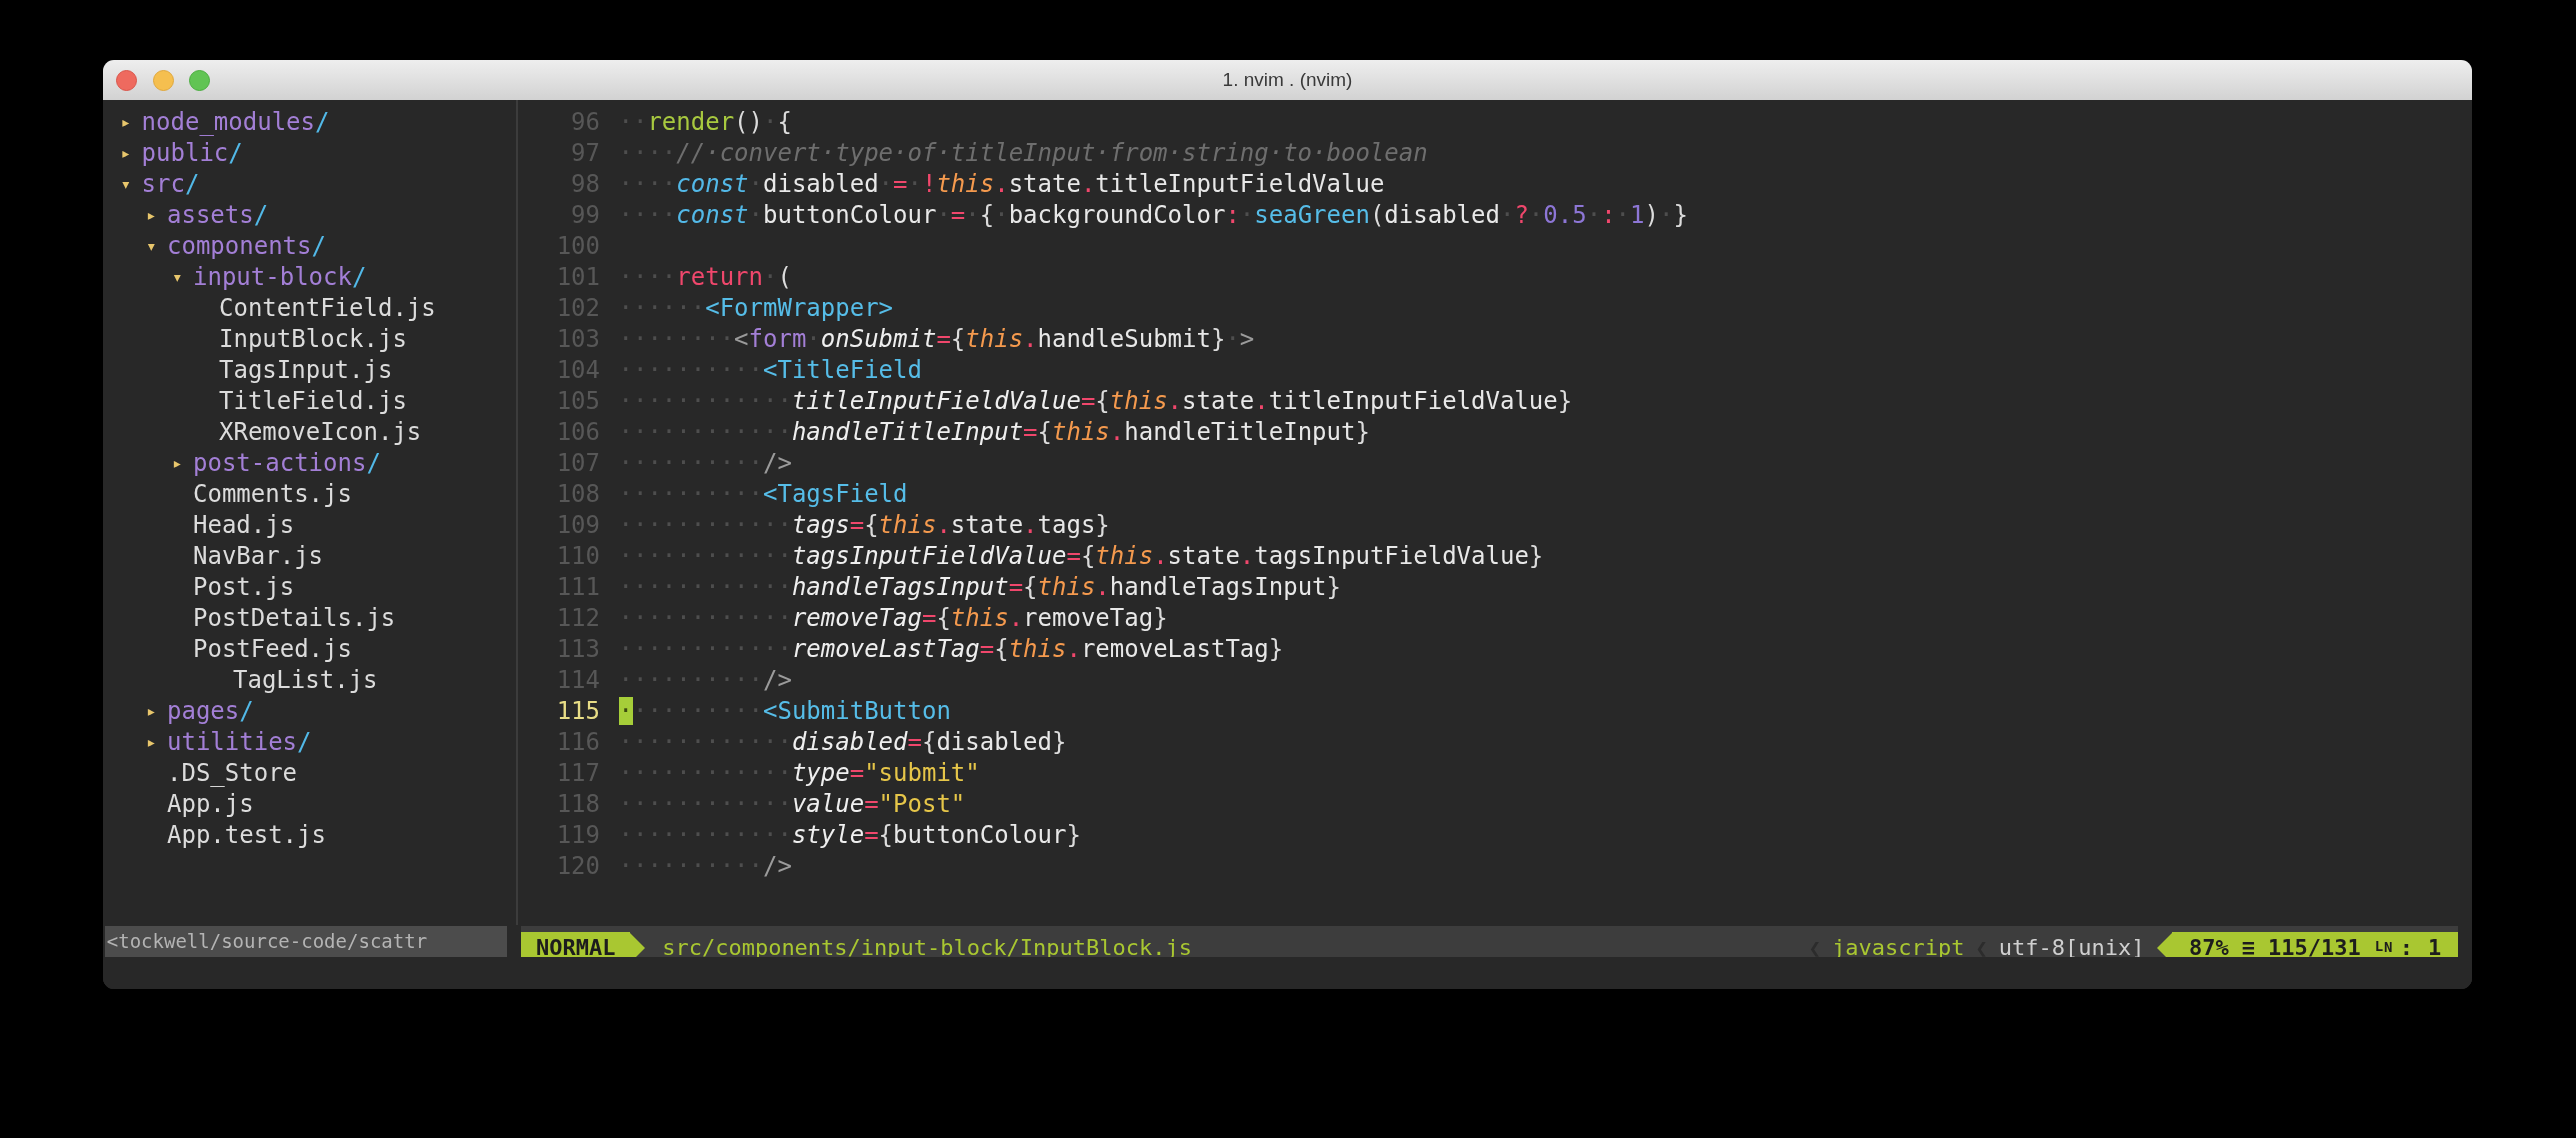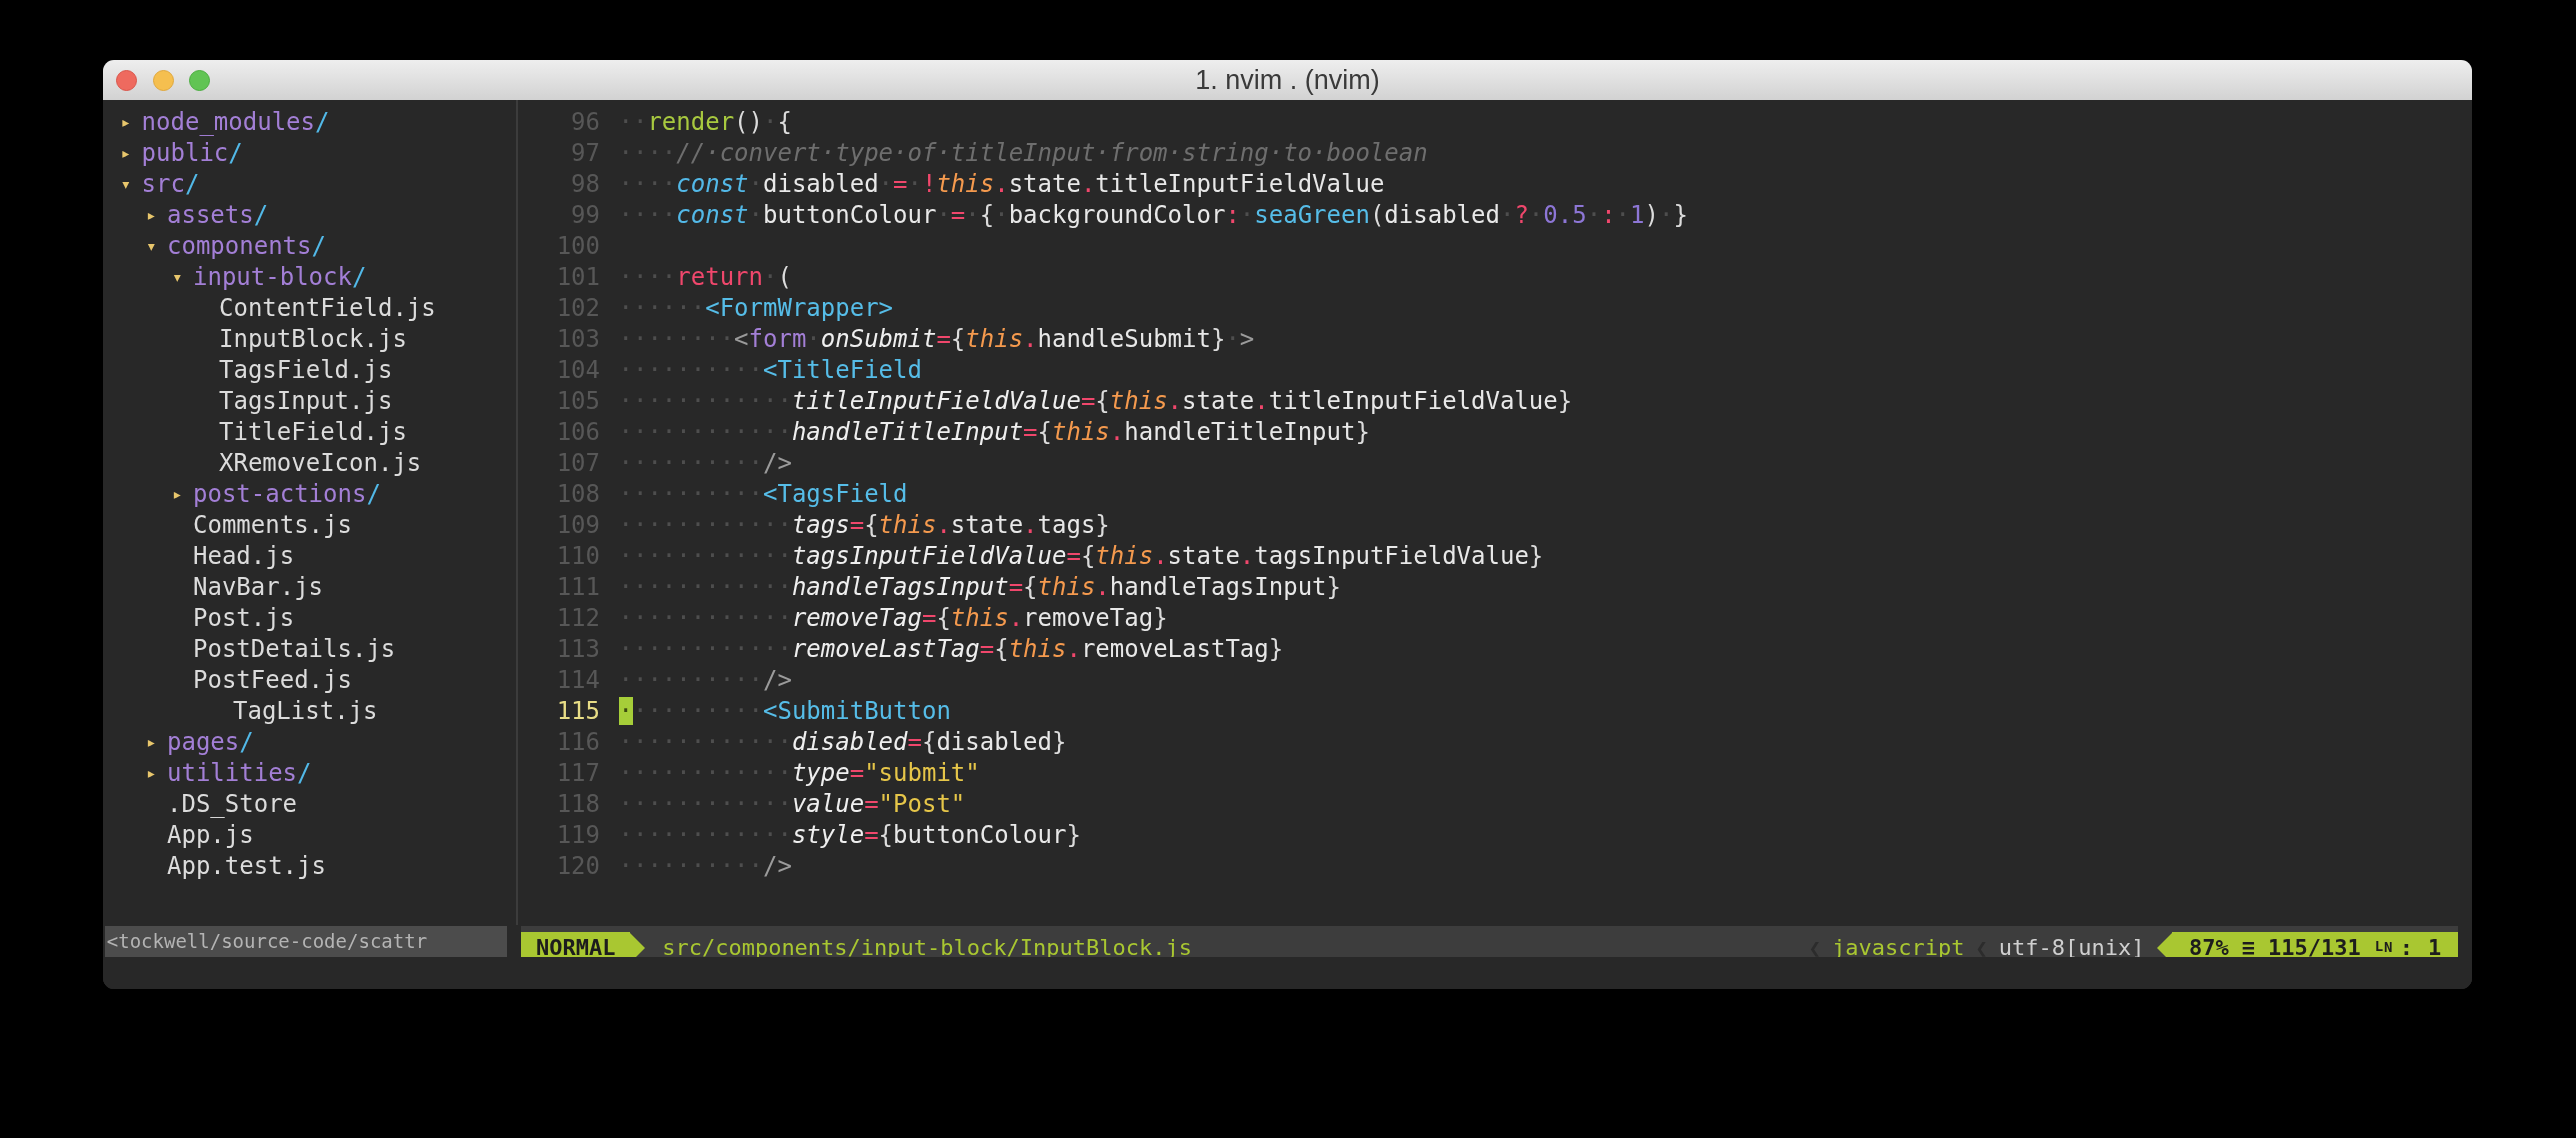--- a/index.html
+++ b/index.html
@@ -8,21 +8,21 @@
     overflow:hidden;background:#282828;box-shadow:0 16.7px 46px rgba(0,0,0,.75);}
   
   .titlebar{position:absolute;left:0;top:0;right:0;height:40px;
     background:linear-gradient(#eeeeee,#d2d2d2);border-bottom:0.9px solid #9f9f9f;}
   .lights{position:absolute;left:13px;top:0;height:40px;display:flex;align-items:center;gap:15.7px;}
   .light{width:21px;height:21px;border-radius:50%;display:inline-block;box-sizing:border-box;}
   .light.red{background:#ee6a5f;border:0.9px solid #d95449;}
   .light.yellow{background:#f5bf4f;border:0.9px solid #dfa73c;}
   .light.green{background:#61c454;border:0.9px solid #4aad3f;}
   .title{position:absolute;left:0;right:0;top:0;height:40px;line-height:40px;text-align:center;
-    font-family:"Liberation Sans",sans-serif;font-size:27px;color:#3a3a3a;}
+    font-family:"Liberation Sans",sans-serif;font-size:19px;color:#3a3a3a;}
   
   .term{position:absolute;left:0;top:40px;right:0;bottom:0;background:#282828;}
   .tree{position:absolute;left:0;top:0;width:413px;bottom:104px;overflow:hidden;padding-top:7.4px;}
   .vsep{position:absolute;left:413px;top:0;width:1.9px;bottom:64px;background:#3c3c3c;}
   .code{position:absolute;left:415px;top:0;right:0;bottom:104px;overflow:hidden;padding-top:7.4px;}
   .trow{height:31px;line-height:31px;font-size:24px;white-space:pre;display:flex;align-items:center;}
   .trow .arrow{display:inline-block;width:21px;font-size:17.6px;color:#e8c66c;flex:none;}
   .trow .dname{color:#a37fd6;}
   .trow .dslash{color:#52b9e8;}
   .trow .fname{color:#dcdcdc;}
@@ -92,21 +92,20 @@
     <div class="tree">
       <div>
           <div class="trow" style="padding-left: 17.6px;"><span class="arrow">▸</span><span class="dname">node_modules</span><span class="dslash">/</span></div>
           <div class="trow" style="padding-left: 17.6px;"><span class="arrow">▸</span><span class="dname">public</span><span class="dslash">/</span></div>
           <div class="trow" style="padding-left: 17.6px;"><span class="arrow">▾</span><span class="dname">src</span><span class="dslash">/</span></div>
           <div class="trow" style="padding-left: 43px;"><span class="arrow">▸</span><span class="dname">assets</span><span class="dslash">/</span></div>
           <div class="trow" style="padding-left: 43px;"><span class="arrow">▾</span><span class="dname">components</span><span class="dslash">/</span></div>
           <div class="trow" style="padding-left: 69px;"><span class="arrow">▾</span><span class="dname">input-block</span><span class="dslash">/</span></div>
           <div class="trow" style="padding-left: 116px;"><span class="fname">ContentField.js</span></div>
           <div class="trow" style="padding-left: 116px;"><span class="fname">InputBlock.js</span></div>
-          <div class="trow" style="padding-left: 116px;"><span class="fname">TagsField.js</span></div>
           <div class="trow" style="padding-left: 116px;"><span class="fname">TagsInput.js</span></div>
           <div class="trow" style="padding-left: 116px;"><span class="fname">TitleField.js</span></div>
           <div class="trow" style="padding-left: 116px;"><span class="fname">XRemoveIcon.js</span></div>
           <div class="trow" style="padding-left: 69px;"><span class="arrow">▸</span><span class="dname">post-actions</span><span class="dslash">/</span></div>
           <div class="trow" style="padding-left: 90px;"><span class="fname">Comments.js</span></div>
           <div class="trow" style="padding-left: 90px;"><span class="fname">Head.js</span></div>
           <div class="trow" style="padding-left: 90px;"><span class="fname">NavBar.js</span></div>
           <div class="trow" style="padding-left: 90px;"><span class="fname">Post.js</span></div>
           <div class="trow" style="padding-left: 90px;"><span class="fname">PostDetails.js</span></div>
           <div class="trow" style="padding-left: 90px;"><span class="fname">PostFeed.js</span></div>

